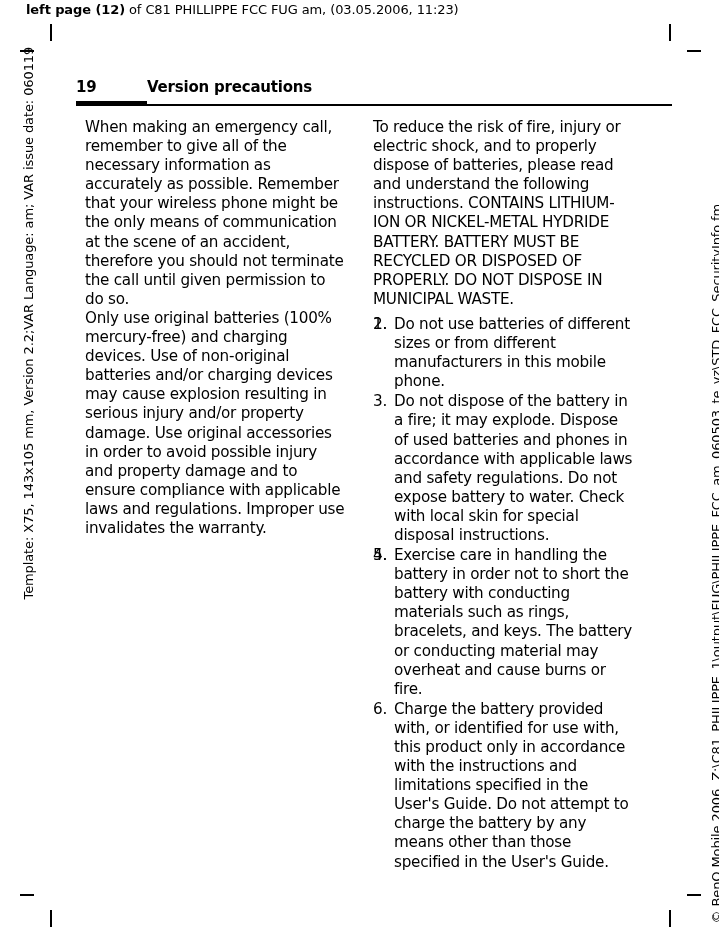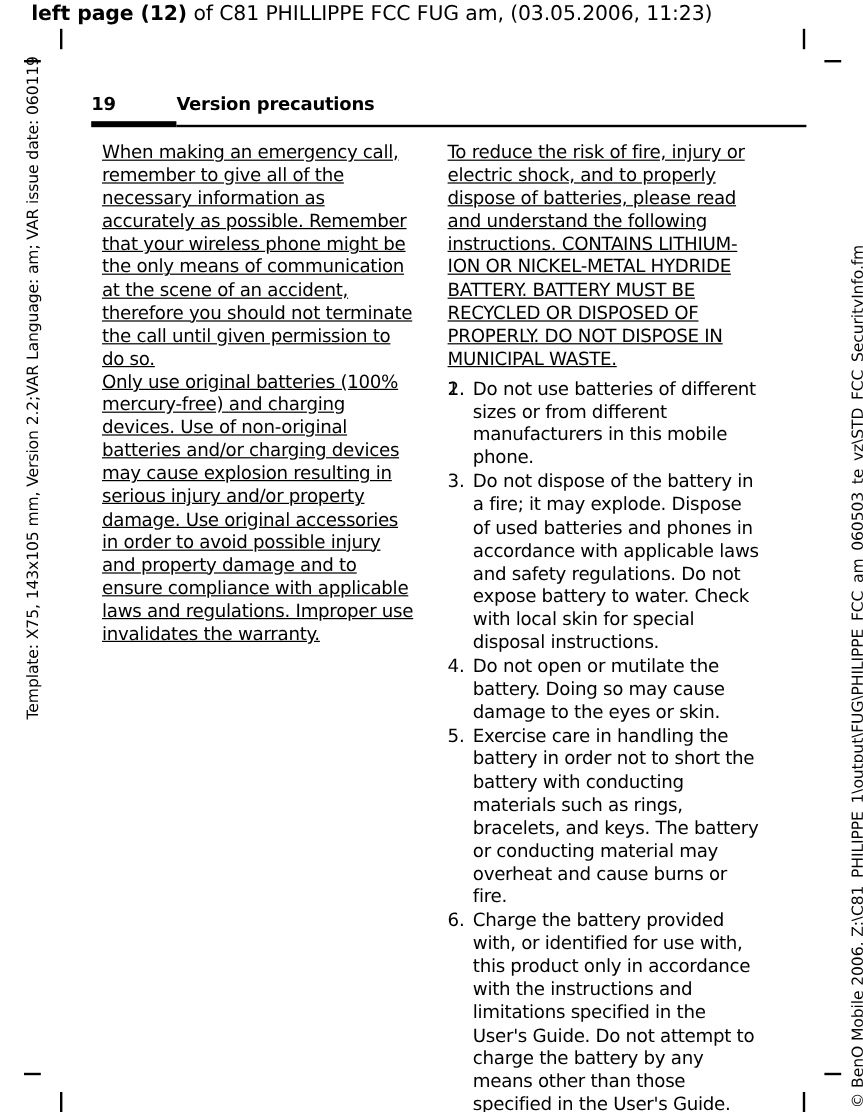--- a/index.html
+++ b/index.html
@@ -17,21 +17,21 @@
     color: #000000;
     -webkit-font-smoothing: antialiased;
   }
 
   
   .slug-top {
     position: absolute;
     left: 26px;
     top: 2px;
     font-family: "DejaVu Sans", sans-serif;
-    font-size: 17px;
+    font-size: 13px;
     letter-spacing: -0.1px;
     white-space: nowrap;
   }
   .slug-top .slug-strong {
     font-weight: bold;
   }
 
   .side-text {
     position: absolute;
     font-family: "DejaVu Sans", sans-serif;
@@ -110,21 +110,20 @@
     top: 118px;
     width: 262px;
   }
   .col-left  { left: 85px; }
   .col-right { left: 373px; }
 
   .col p,
   .col h2,
   .col h3 {
     margin: 0;
-    text-decoration: underline;
   }
 
   h2.sec-head {
     font-size: 17px;
     font-weight: bold;
     letter-spacing: -0.25px;
     line-height: 20px;
     margin-top: 19px;
     margin-bottom: 6px;
   }
@@ -202,21 +201,21 @@
     <li>
       <span class="num">1.</span>
     </li>
     <li>
       <span class="num">2.</span><span>Do not use batteries of different sizes or from different manufacturers in this mobile phone.</span>
     </li>
     <li>
       <span class="num">3.</span><span>Do not dispose of the battery in a fire; it may explode. Dispose of used batteries and phones in accordance with applicable laws and safety regulations. Do not expose battery to water. Check with local skin for special disposal instructions.</span>
     </li>
     <li>
-      <span class="num">4.</span><span>Do not open or mutilate the battery. Doing so may cause damage to the eyes or skin.</span>
+      <span class="num">4.</span>
     </li>
     <li>
       <span class="num">5.</span><span>Exercise care in handling the battery in order not to short the battery with conducting materials such as rings, bracelets, and keys. The battery or conducting material may overheat and cause burns or fire.</span>
     </li>
     <li>
       <span class="num">6.</span><span>Charge the battery provided with, or identified for use with, this product only in accordance with the instructions and limitations specified in the User's Guide. Do not attempt to charge the battery by any means other than those specified in the User's Guide.</span>
     </li>
   </ol>
 </div>
 

